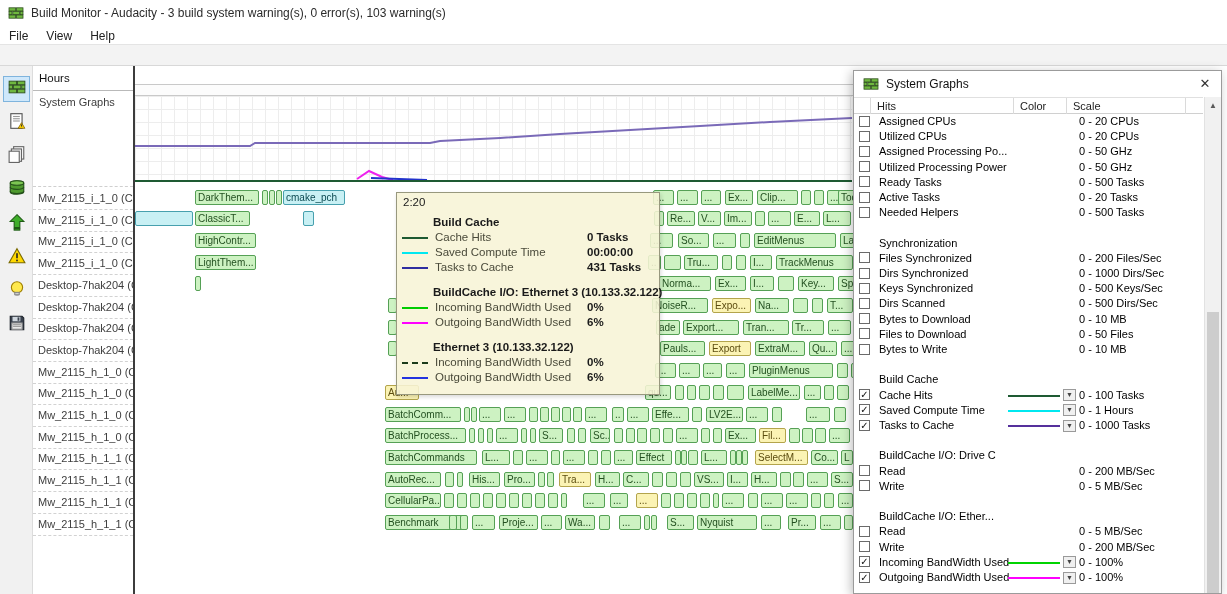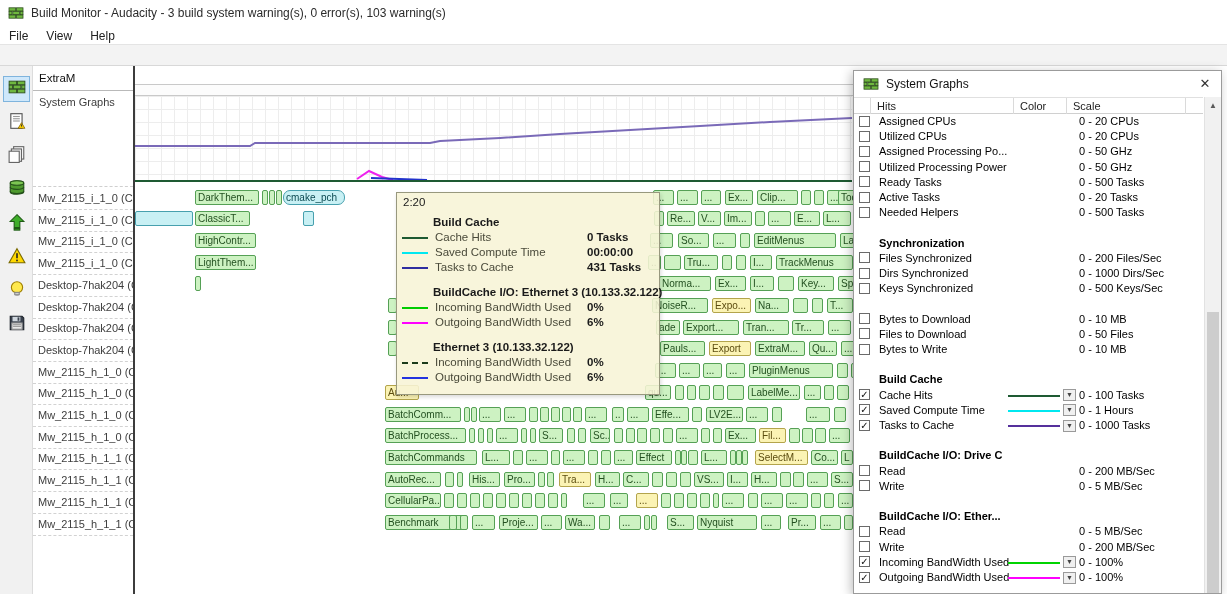--- a/index.html
+++ b/index.html
@@ -61,21 +61,21 @@
   .dh-c0{left:0;width:17px;}
   .dh-c1{left:17px;width:143px;}
   .dh-c2{left:160px;width:53px;}
   .dh-c3{left:213px;width:119px;}
   .dh-c4{left:332px;width:17px;border-right:none;}
   .dlg-list{position:absolute;left:1px;top:43px;width:349px;bottom:0;overflow:hidden;}
   .dlg-row{position:absolute;left:0;width:100%;height:15px;line-height:15px;}
   .dlg-cb{position:absolute;left:4px;top:1.5px;width:11px;height:11px;background:#fff;border:1px solid #6a6a6a;
           box-sizing:border-box;font-size:10px;line-height:10px;text-align:center;color:#111;}
   .dlg-name{position:absolute;left:24px;white-space:nowrap;color:#000;}
-  .dlg-name.bold{font-weight:bold;}
+  .dlg-name.bold{font-weight:normal;}
   .dlg-swatch{position:absolute;left:153px;top:7px;width:52px;height:0;border-top:2px solid;}
   .dlg-combo{position:absolute;left:208px;top:1.5px;width:13px;height:12px;background:#f0f0f0;border:1px solid #9a9a9a;
              box-sizing:border-box;font-size:7px;line-height:10px;text-align:center;color:#444;}
   .dlg-scale{position:absolute;left:224px;white-space:nowrap;color:#000;}
   .dlg-scrollbar{position:absolute;right:0;top:26px;width:17px;bottom:0;background:#f1f1f1;border-left:1px solid #e2e2e2;box-sizing:border-box;}
   .sb-up{position:absolute;left:0;top:0;width:100%;height:17px;text-align:center;line-height:17px;font-size:8px;color:#5a5a5a;}
   .sb-thumb{position:absolute;left:2px;top:215px;width:12px;bottom:0;background:#cdcdcd;}
 </style>
 </head>
 <body>
@@ -162,21 +162,21 @@
           <rect x="4" y="2.5" width="7" height="4" fill="#cfd6dd"></rect>
           <rect x="8.5" y="3" width="1.6" height="3" fill="#39414d"></rect>
           <rect x="3.5" y="8" width="9" height="5.5" fill="#e8e8e8" stroke="#999"></rect>
           <line x1="4.5" y1="9.5" x2="11.5" y2="9.5" stroke="#999"></line>
           <line x1="4.5" y1="11" x2="11.5" y2="11" stroke="#999"></line>
         </svg></span>
     </div>
   </div>
 
 <div class="agents">
-  <div class="agents-header">ExtraM</div>
+  <div class="agents-header">Hours</div>
   <div class="sysgraphs-label">System Graphs</div>
   <div class="sg-sep"></div>
   <div id="agentRows">
       <div class="agent-row" style="top: 122px;">Mw_2115_i_1_0 (Co</div>
       <div class="agent-row" style="top: 143.7px;">Mw_2115_i_1_0 (Co</div>
       <div class="agent-row" style="top: 165.4px;">Mw_2115_i_1_0 (Co</div>
       <div class="agent-row" style="top: 187.1px;">Mw_2115_i_1_0 (Co</div>
       <div class="agent-row" style="top: 208.8px;">Desktop-7hak204 (C</div>
       <div class="agent-row" style="top: 230.5px;">Desktop-7hak204 (C</div>
       <div class="agent-row" style="top: 252.2px;">Desktop-7hak204 (C</div>
@@ -200,21 +200,21 @@
       <polyline points="222,83 234,75 247,81 258,84" fill="none" stroke="#ee22ee" stroke-width="2"></polyline>
       <polyline points="236,82 292,84" fill="none" stroke="#2233cc" stroke-width="2"></polyline>
       <polyline points="0,85 717,85" fill="none" stroke="#1e5a32" stroke-width="2"></polyline>
     </svg>
 </div>
 <div id="blocksLayer">
     <div class="blk g" style="left: 195px; top: 189.5px; width: 64px;">DarkThem...</div>
     <div class="blk g" style="left: 262px; top: 189.5px; width: 5px;"></div>
     <div class="blk g" style="left: 269px; top: 189.5px; width: 5px;"></div>
     <div class="blk g" style="left: 276px; top: 189.5px; width: 5px;"></div>
-    <div class="blk c" style="left: 283px; top: 189.5px; width: 62px; border-radius: 7px;">cmake_pch</div>
+    <div class="blk c" style="left: 283px; top: 189.5px; width: 62px;">cmake_pch</div>
     <div class="blk g" style="left: 653px; top: 189.5px; width: 21px;">...</div>
     <div class="blk g" style="left: 677px; top: 189.5px; width: 21px;">...</div>
     <div class="blk g" style="left: 701px; top: 189.5px; width: 20px;">...</div>
     <div class="blk g" style="left: 725px; top: 189.5px; width: 28px;">Ex...</div>
     <div class="blk g" style="left: 757px; top: 189.5px; width: 41px;">Clip...</div>
     <div class="blk g" style="left: 801px; top: 189.5px; width: 10px;"></div>
     <div class="blk g" style="left: 814px; top: 189.5px; width: 10px;"></div>
     <div class="blk g" style="left: 827px; top: 189.5px; width: 23px;">...</div>
     <div class="blk g" style="left: 838px; top: 189.5px; width: 45px;">Tool...</div>
     <div class="blk c" style="left: 135px; top: 211.2px; width: 58px;"></div>
@@ -538,20 +538,25 @@
       <div class="dlg-row" style="top: 152px;">
         <span class="dlg-cb"></span>
         <span class="dlg-name">Dirs Synchronized</span>
         <span class="dlg-scale">0 - 1000 Dirs/Sec</span>
       </div>
       <div class="dlg-row" style="top: 167.2px;">
         <span class="dlg-cb"></span>
         <span class="dlg-name">Keys Synchronized</span>
         <span class="dlg-scale">0 - 500 Keys/Sec</span>
       </div>
+      <div class="dlg-row" style="top: 182.4px;">
+        <span class="dlg-cb"></span>
+        <span class="dlg-name">Dirs Scanned</span>
+        <span class="dlg-scale">0 - 500 Dirs/Sec</span>
+      </div>
       <div class="dlg-row" style="top: 197.6px;">
         <span class="dlg-cb"></span>
         <span class="dlg-name">Bytes to Download</span>
         <span class="dlg-scale">0 - 10 MB</span>
       </div>
       <div class="dlg-row" style="top: 212.8px;">
         <span class="dlg-cb"></span>
         <span class="dlg-name">Files to Download</span>
         <span class="dlg-scale">0 - 50 Files</span>
       </div>

